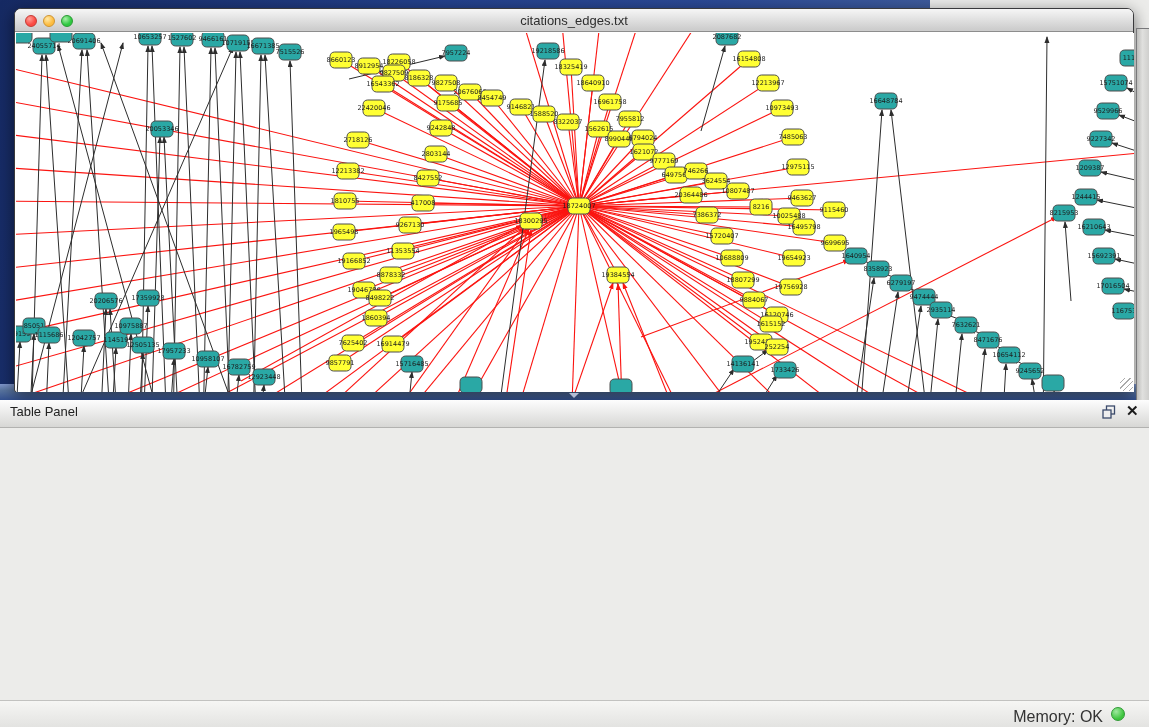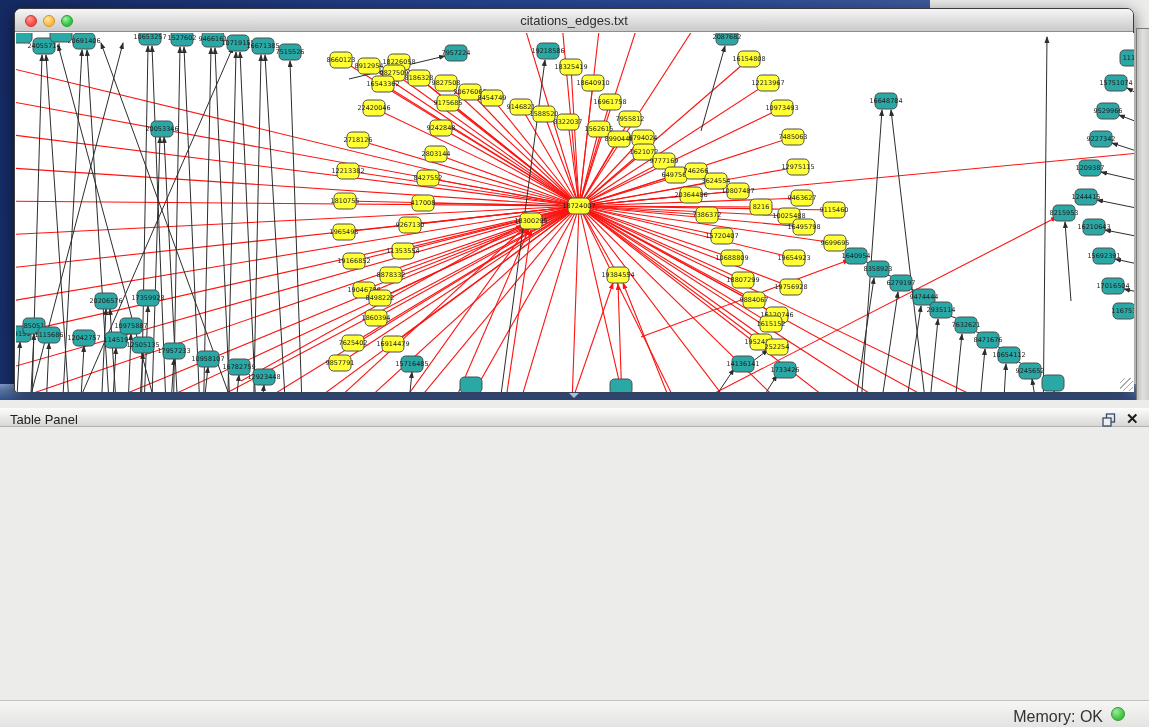--- a/index.html
+++ b/index.html
@@ -32,21 +32,21 @@
   .tl.yellow { left:28px; background:radial-gradient(circle at 35% 30%,#ffe9a8,#fdbc40 60%); border:1px solid #cf9430;}
   .tl.green  { left:46px; background:radial-gradient(circle at 35% 30%,#a8f0a8,#2fc840 60%); border:1px solid #2a9a33;}
   .canvas { position:absolute; left:1px; top:24px; width:1118px; height:359px;
     background:#fff; overflow:hidden; }
   .grip { position:absolute; right:1px; bottom:1px; width:13px; height:13px;
     background:repeating-linear-gradient(135deg,transparent 0 3px,#aaa 3px 4px); }
 
   
   .table-panel { position:absolute; left:0; top:400px; width:1149px; height:327px;
     background:#ececea; }
-  .tp-header { position:absolute; left:0; top:8px; width:1149px; height:19px;
+  .tp-header { position:absolute; left:0; top:0; width:1149px; height:28px;
     background:linear-gradient(#fdfdfd,#d7d7d5); border-bottom:1px solid #b2b2b0; }
   .tp-title { position:absolute; left:10px; top:4px; font-size:13px; color:#222; }
   .tp-restore { position:absolute; left:1102px; top:5px; width:14px; height:14px; cursor:pointer;}
   .tp-close { position:absolute; left:1126px; top:2px; font-size:15px; font-weight:bold;
     color:#1a1a1a; cursor:pointer; }
 
   .statusbar { position:absolute; left:0; top:700px; width:1149px; height:27px;
     background:linear-gradient(#f6f6f4,#e3e3e1); border-top:1px solid #c2c2c0; }
   .mem-label { position:absolute; right:46px; top:7px; font-size:16px; color:#333; }
   .mem-dot { position:absolute; right:24px; top:6px; width:14px; height:14px; border-radius:50%;

